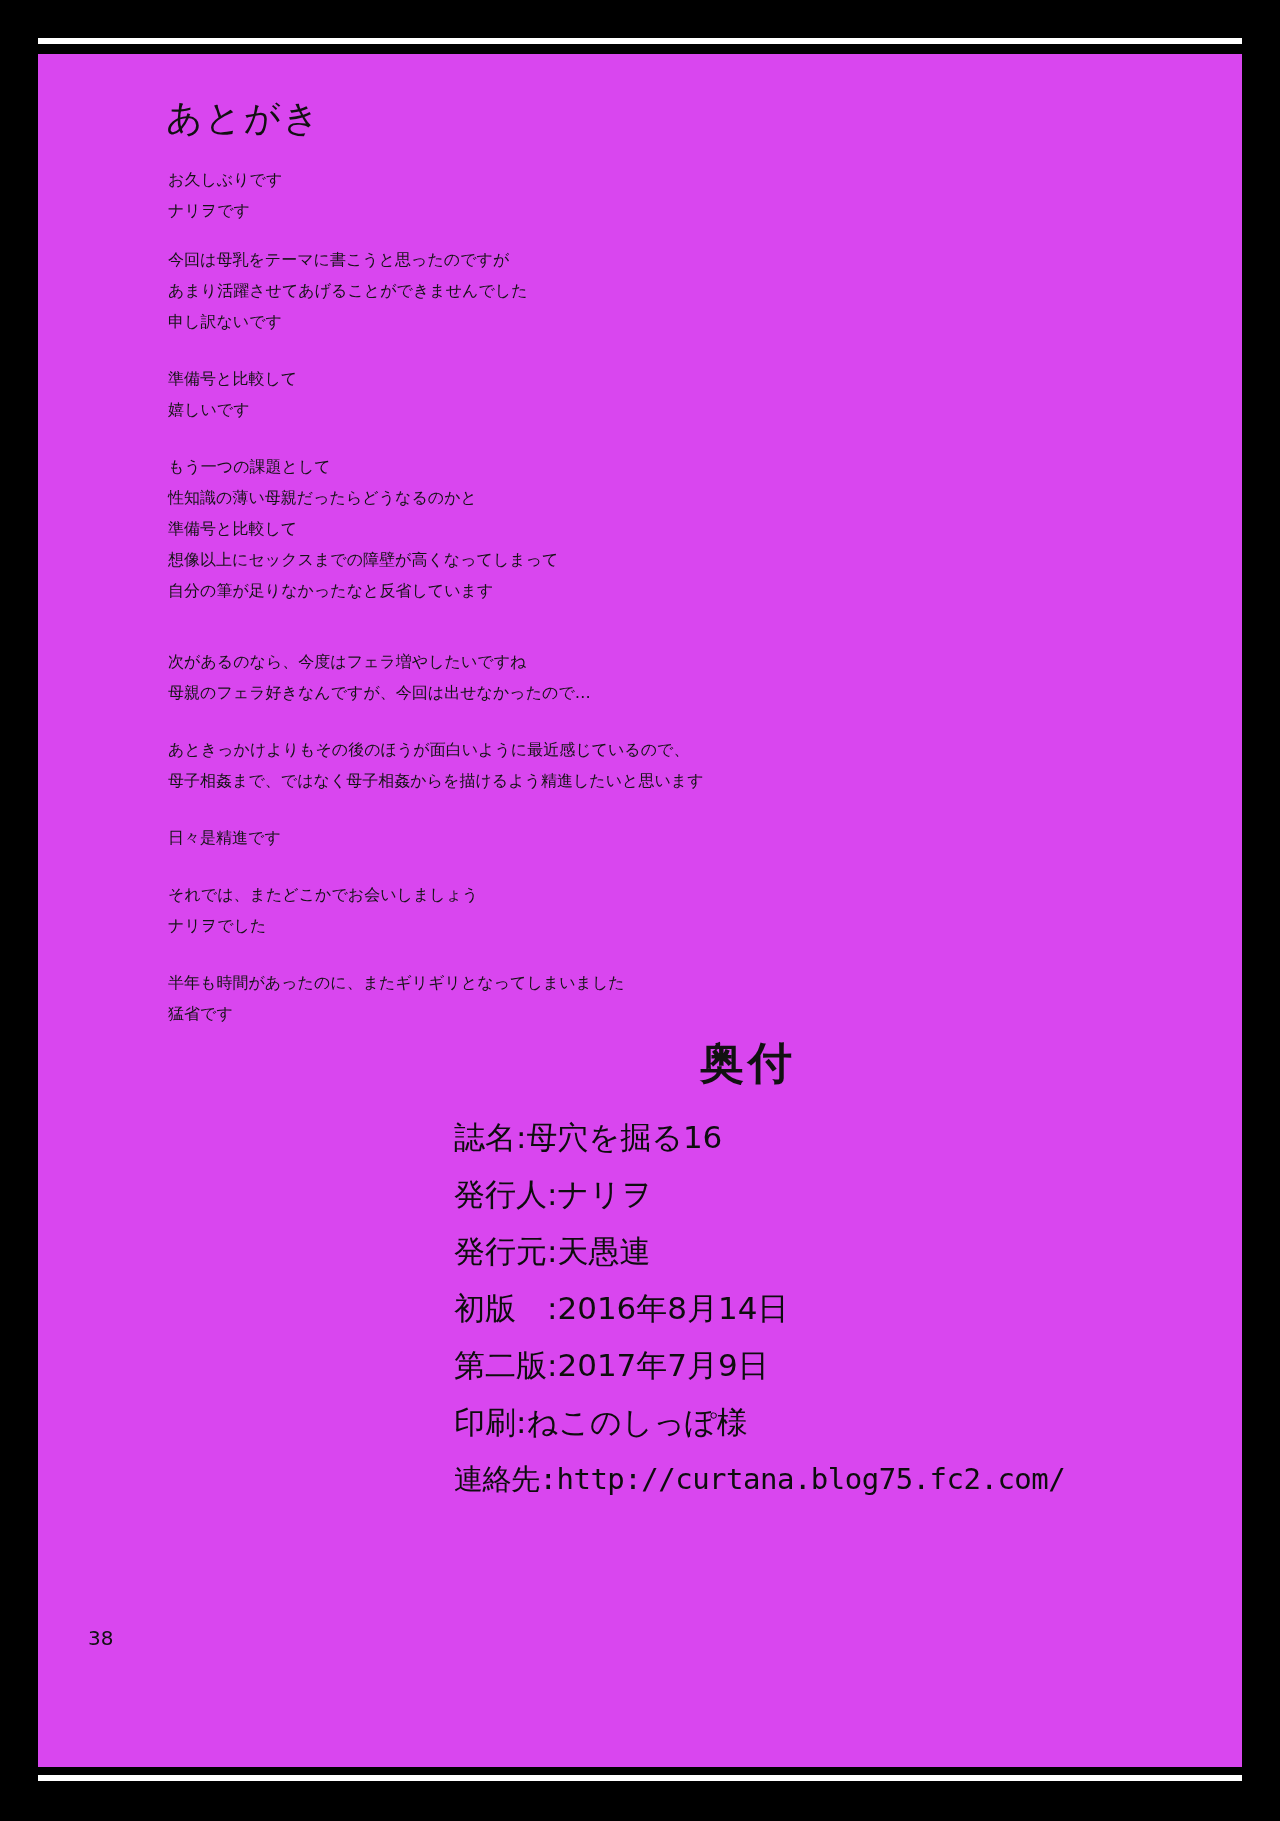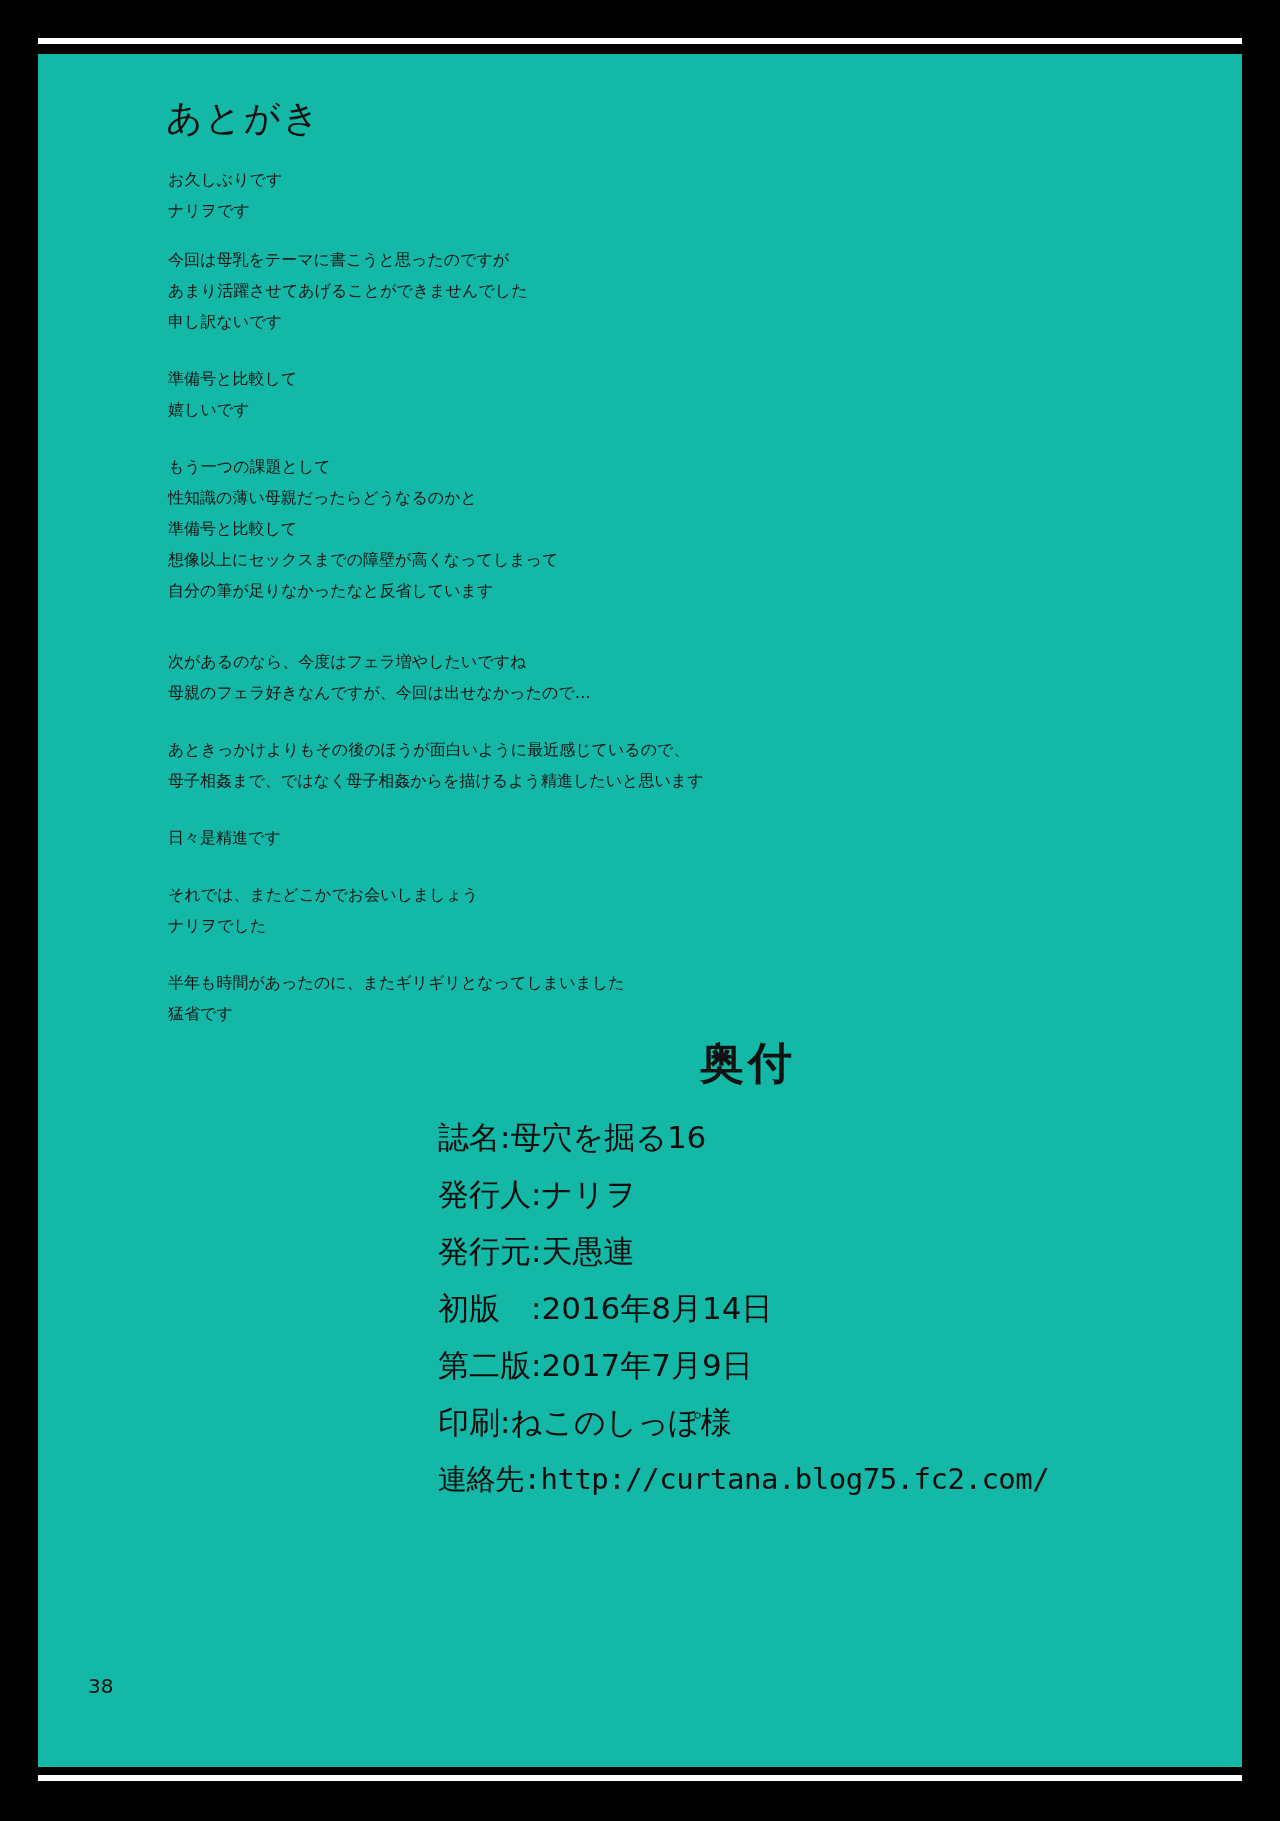--- a/index.html
+++ b/index.html
@@ -27,21 +27,21 @@
   .band-bottom{ left: 0;   bottom: 0; width: 1280px; height: 40px; }
   .band-inner-top    { left: 38px; top: 44px;    width: 1204px; height: 10px; }
   .band-inner-bottom { left: 38px; bottom: 46px; width: 1204px; height: 10px; }
 
   .content {
     position: absolute;
     left: 38px;
     top: 54px;
     width: 1204px;
     height: 1713px;
-    background: #14b8a6;
+    background: #d946ef;
   }
 
   
   .afterword-title {
     position: absolute;
     left: 128px;
     top: 40px;
     font-size: 36px;
     letter-spacing: 2px;
     color: #111;
@@ -72,42 +72,42 @@
   }
   .colophon-title {
     font-size: 44px;
     font-weight: bold;
     text-align: center;
     letter-spacing: 4px;
     margin: 0 0 16px 0;
     width: 620px;
   }
   .colophon-list {
-    margin: 0;
+    margin: 16px;
     padding: 0;
     list-style: none;
   }
   .colophon-list li {
     font-size: 31px;
     line-height: 57px;
     white-space: pre;
     letter-spacing: 0px;
     color: #0d0d0d;
   }
   .colophon-list li.mono {
     font-family: "DejaVu Sans Mono", monospace;
     font-size: 29px;
     letter-spacing: -0.5px;
   }
 
   
   .page-number {
     position: absolute;
     left: 50px;
-    top: 1620px;
+    top: 1572px;
     font-size: 20px;
     color: #111;
     font-family: "DejaVu Sans", sans-serif;
   }
 </style>
 </head>
 <body>
 
 <div class="page">
 

